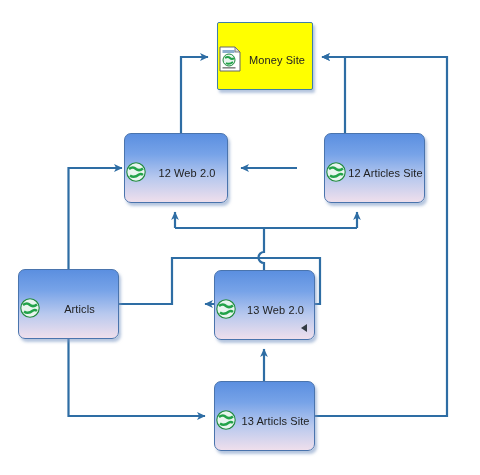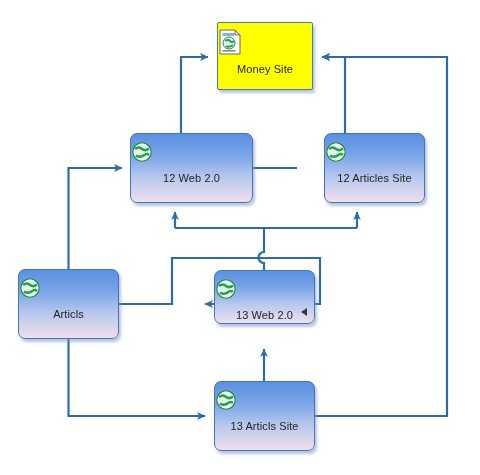--- a/index.html
+++ b/index.html
@@ -25,21 +25,22 @@
     top: 0;
     width: 480px;
     height: 475px;
   }
   .node {
     position: absolute;
     box-sizing: border-box;
     border: 1px solid #4a74ad;
     border-radius: 7px;
     display: flex;
-    flex-direction: column;
+    flex-direction: row;
+    align-items: center;
     justify-content: flex-start;
     z-index: 5;
   }
   .node-std {
     background: linear-gradient(to bottom, #5b8fe0 0%, #77a3e8 30%, #b9c9ee 65%, #efdfec 100%);
     box-shadow: 2px 3px 3px rgba(120,150,195,0.55);
   }
   .node-money {
     background: #ffff00;
     border: 1px solid #3f7fa8;
@@ -129,21 +130,21 @@
         <rect x="4.5" y="4" width="12" height="3" fill="#2e6da4" opacity="0.55"></rect>
         <circle cx="11" cy="14" r="6" fill="#e8f5ee" stroke="#1f8a3d" stroke-width="1"></circle>
         <path d="M7,12 q3,-2 5,0 q2,2 4,0" stroke="#22a349" stroke-width="2" fill="none"></path>
         <path d="M8,17 q3,2 7,-1" stroke="#22a349" stroke-width="2" fill="none"></path>
         <rect x="4.5" y="21" width="13" height="1.6" fill="#888888"></rect>
       </svg>
     </span>
     <span class="node-label">Money Site</span>
   </div>
 
-  <div class="node node-std" style="left:130px; top:133px; width:123px; height:70px;">
+  <div class="node node-std" style="left:124px; top:133px; width:104px; height:70px;">
     <span class="node-icon">
       <svg viewBox="0 0 22 22" width="22" height="22">
         <circle cx="11" cy="11" r="9.2" fill="#e8f5ee" stroke="#1f8a3d" stroke-width="1.1"></circle>
         <path d="M4,8 q4,-3 7,0 q3,2.5 7,-0.5" stroke="#22a349" stroke-width="2.6" fill="none"></path>
         <path d="M5,14.5 q4,3 9,-1 q2,-1.2 4,0.4" stroke="#22a349" stroke-width="2.4" fill="none"></path>
       </svg>
     </span>
     <span class="node-label">12 Web 2.0</span>
   </div>
 
@@ -162,21 +163,21 @@
     <span class="node-icon">
       <svg viewBox="0 0 22 22" width="22" height="22">
         <circle cx="11" cy="11" r="9.2" fill="#e8f5ee" stroke="#1f8a3d" stroke-width="1.1"></circle>
         <path d="M4,8 q4,-3 7,0 q3,2.5 7,-0.5" stroke="#22a349" stroke-width="2.6" fill="none"></path>
         <path d="M5,14.5 q4,3 9,-1 q2,-1.2 4,0.4" stroke="#22a349" stroke-width="2.4" fill="none"></path>
       </svg>
     </span>
     <span class="node-label">Articls</span>
   </div>
 
-  <div class="node node-std" style="left:214px; top:270px; width:101px; height:54px;">
+  <div class="node node-std" style="left:214px; top:270px; width:101px; height:70px;">
     <span class="node-icon">
       <svg viewBox="0 0 22 22" width="22" height="22">
         <circle cx="11" cy="11" r="9.2" fill="#e8f5ee" stroke="#1f8a3d" stroke-width="1.1"></circle>
         <path d="M4,8 q4,-3 7,0 q3,2.5 7,-0.5" stroke="#22a349" stroke-width="2.6" fill="none"></path>
         <path d="M5,14.5 q4,3 9,-1 q2,-1.2 4,0.4" stroke="#22a349" stroke-width="2.4" fill="none"></path>
       </svg>
     </span>
     <span class="node-label">13 Web 2.0</span>
     <span class="sel-marker"></span>
   </div>

